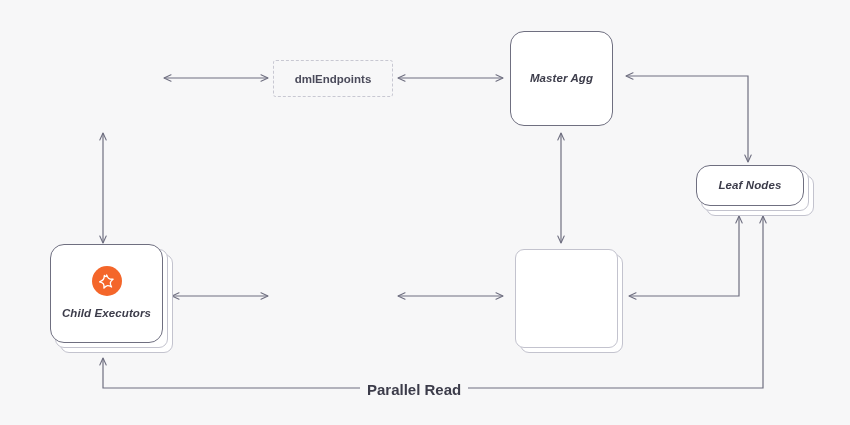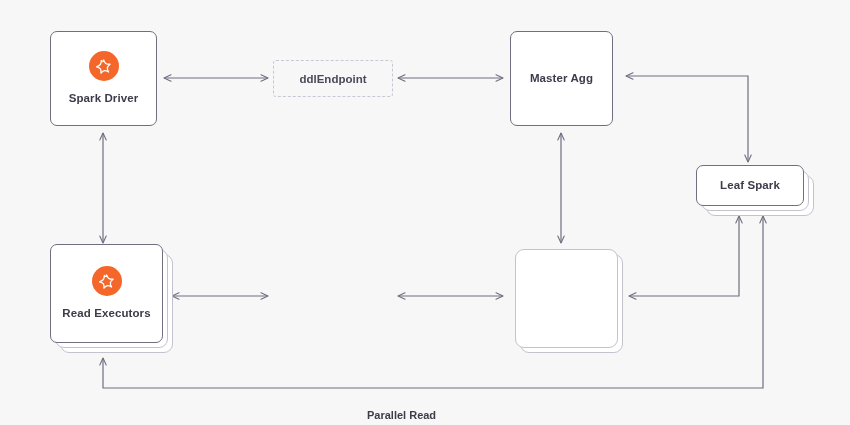--- a/index.html
+++ b/index.html
@@ -23,26 +23,27 @@
     left: 0;
     top: 0;
     width: 850px;
     height: 425px;
   }
   .node {
     position: absolute;
     box-sizing: border-box;
     background: #ffffff;
     border: 1.3px solid #6f6f80;
-    border-radius: 7px;
+    border-radius: 14px;
     display: flex;
     flex-direction: column;
     align-items: center;
     justify-content: center;
     z-index: 5;
+    font-style: italic;
   }
   .node .label {
     font-size: 11.5px;
     font-weight: 600;
     color: #3c3c4a;
     letter-spacing: 0.1px;
     text-align: center;
     line-height: 1.2;
   }
   .stack-layer {
@@ -76,27 +77,26 @@
     z-index: 5;
   }
   .endpoint .label {
     font-size: 11.5px;
     font-weight: 600;
     color: #4a4a5a;
   }
   .edge-label {
     position: absolute;
     background: #f7f7f8;
-    font-size: 11px;
+    font-size: 15px;
     font-weight: 700;
     color: #3c3c4a;
     padding: 0 7px;
     z-index: 6;
     white-space: nowrap;
-    margin-top: 28px;
   }
 </style>
 </head>
 <body>
 
 <div id="canvas">
 
   <svg class="wires" viewBox="0 0 850 425">
     <defs>
       <marker id="arrowEnd" markerWidth="9" markerHeight="9" refX="8" refY="4.2" orient="auto" markerUnits="userSpaceOnUse">
@@ -122,63 +122,50 @@
       <line x1="561" y1="133" x2="561" y2="243" marker-start="url(#arrowStart)" marker-end="url(#arrowEnd)"></line>
 
       <path d="M 626 76 L 748 76 L 748 162" marker-start="url(#arrowStart)" marker-end="url(#arrowEnd)"></path>
 
       <path d="M 629 296 L 739 296 L 739 216" marker-start="url(#arrowStart)" marker-end="url(#arrowEnd)"></path>
 
       <path d="M 763 216 L 763 388 L 103 388 L 103 358" marker-start="url(#arrowStart)" marker-end="url(#arrowEnd)"></path>
     </g>
   </svg>
 
-  <div class="node" style="left:50px; top:31px; width:107px; height:95px;">
-    <span class="spark-logo">
-      <svg width="19" height="19" viewBox="0 0 24 24">
-        <path d="M12.2 3.6 C12.9 5.6 13.6 7.0 14.6 7.9 C15.9 9.0 18.0 9.3 20.3 9.2
-                 C18.6 10.6 17.3 11.9 16.9 13.3 C16.5 14.9 17.2 16.8 18.4 18.9
-                 C16.4 17.8 14.7 17.1 13.2 17.3 C11.7 17.5 10.3 18.7 8.8 20.4
-                 C9.0 18.1 8.9 16.2 8.1 15.0 C7.2 13.7 5.4 13.0 3.3 12.5
-                 C5.4 11.6 7.0 10.7 7.9 9.5 C8.8 8.3 9.2 6.5 9.3 4.4
-                 C10.2 5.2 11.0 5.8 11.6 5.7 C12.0 5.6 12.2 4.9 12.2 3.6 Z" fill="none" stroke="#ffffff" stroke-width="1.7" stroke-linejoin="round" stroke-linecap="round"></path>
-      </svg>
-    </span>
-    <span class="label">Spark Driver</span>
-  </div>
 
   <div class="stack-layer" style="left:60px; top:254px; width:113px; height:99px;"></div>
   <div class="stack-layer" style="left:55px; top:249px; width:113px; height:99px;"></div>
   <div class="node" style="left:50px; top:244px; width:113px; height:99px;">
     <span class="spark-logo">
       <svg width="19" height="19" viewBox="0 0 24 24">
         <path d="M12.2 3.6 C12.9 5.6 13.6 7.0 14.6 7.9 C15.9 9.0 18.0 9.3 20.3 9.2
                  C18.6 10.6 17.3 11.9 16.9 13.3 C16.5 14.9 17.2 16.8 18.4 18.9
                  C16.4 17.8 14.7 17.1 13.2 17.3 C11.7 17.5 10.3 18.7 8.8 20.4
                  C9.0 18.1 8.9 16.2 8.1 15.0 C7.2 13.7 5.4 13.0 3.3 12.5
                  C5.4 11.6 7.0 10.7 7.9 9.5 C8.8 8.3 9.2 6.5 9.3 4.4
                  C10.2 5.2 11.0 5.8 11.6 5.7 C12.0 5.6 12.2 4.9 12.2 3.6 Z" fill="none" stroke="#ffffff" stroke-width="1.7" stroke-linejoin="round" stroke-linecap="round"></path>
       </svg>
     </span>
-    <span class="label">Read Executors</span>
+    <span class="label">Child Executors</span>
   </div>
 
   <div class="node" style="left:510px; top:31px; width:103px; height:95px;">
     <span class="label">Master Agg</span>
   </div>
 
   <div class="stack-layer" style="left:520px; top:254px; width:103px; height:99px;"></div>
   <div class="stack-layer" style="left:515px; top:249px; width:103px; height:99px;"></div>
 
   <div class="stack-layer" style="left:706px; top:175px; width:108px; height:41px;"></div>
   <div class="stack-layer" style="left:701px; top:170px; width:108px; height:41px;"></div>
   <div class="node" style="left:696px; top:165px; width:108px; height:41px;">
-    <span class="label">Leaf Spark</span>
+    <span class="label">Leaf Nodes</span>
   </div>
 
   <div class="endpoint" style="left:273px; top:60px; width:120px; height:37px;">
-    <span class="label">ddlEndpoint</span>
+    <span class="label">dmlEndpoints</span>
   </div>
 
 
   <div class="edge-label" style="left:360px; top:381px;">Parallel Read</div>
 
 </div>
 
 </body></html>

